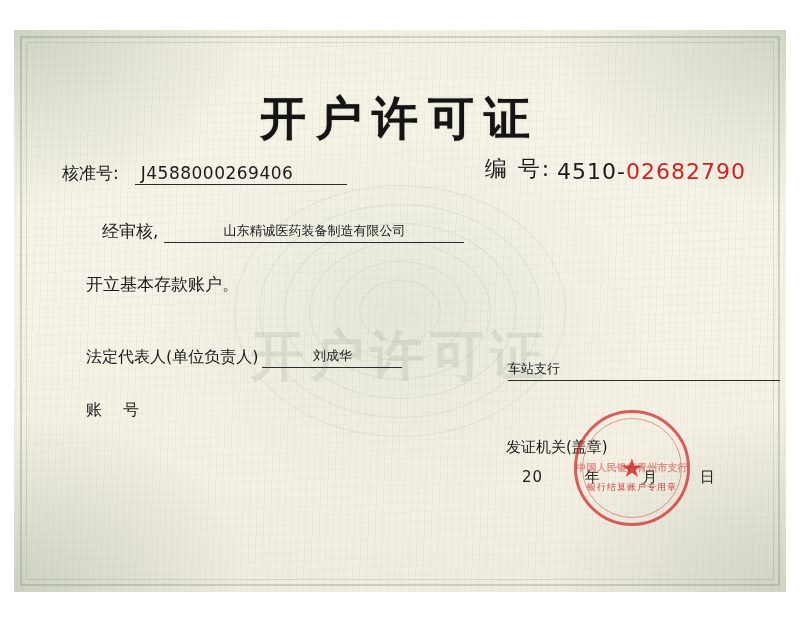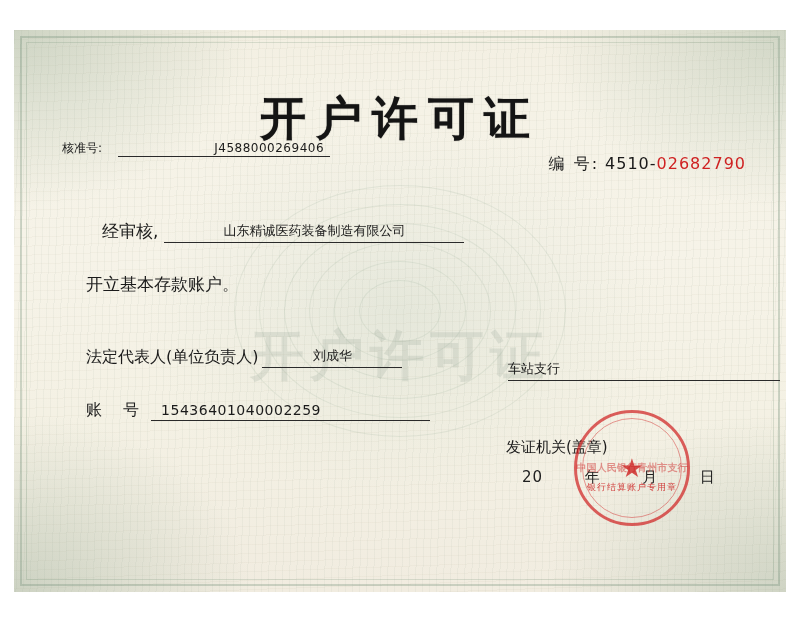--- a/index.html
+++ b/index.html
@@ -89,44 +89,43 @@
     font-size: 46px;
     font-weight: bold;
     letter-spacing: 10px;
     color: #141414;
     text-shadow: 0 0 1px rgba(0,0,0,0.5);
   }
 
   
   #approval-row {
     position: absolute;
-    top: 110px;
+    top: 132px;
     left: 48px;
-    font-size: 12px;
-    display: flex;
-    align-items: flex-end;
-    text-align: right;
+    font-size: 17px;
+    display: flex;
+    align-items: flex-end;
   }
   #approval-row .label { white-space: nowrap; }
   #approval-row .value {
     margin-left: 16px;
     min-width: 200px;
     border-bottom: 1px solid #2a2a2a;
     padding: 0 6px 1px 6px;
     font-family: "DejaVu Sans", "Liberation Sans", sans-serif;
     letter-spacing: 0.5px;
   }
 
   #serial-row {
     position: absolute;
     top: 124px;
     right: 40px;
-    font-size: 16px;
-    display: flex;
-    align-items: flex-start;
+    font-size: 22px;
+    display: flex;
+    align-items: flex-end;
   }
   #serial-row .label { letter-spacing: 2px; }
   #serial-row .prefix { margin-left: 6px; letter-spacing: 1px; }
   #serial-row .serial {
     color: #cf2222;
     letter-spacing: 1px;
   }
 
   
   #body-line1 {
@@ -346,21 +345,20 @@
 
     <div id="rep-row">
       <span class="label">法定代表人(单位负责人)</span>
       <span class="fill">刘成华</span>
     </div>
 
     <div id="bank-row-2">车站支行</div>
 
     <div id="account-row">
       <span class="label">账 号</span>
-      <span class="fill">15436401040002259</span>
     </div>
 
     <div id="issuer-row">发证机关(盖章)</div>
 
     <div id="date-row">
       <span>20</span>
       <span class="gap"></span>
       <span>年</span>
       <span class="gap"></span>
       <span>月</span>

